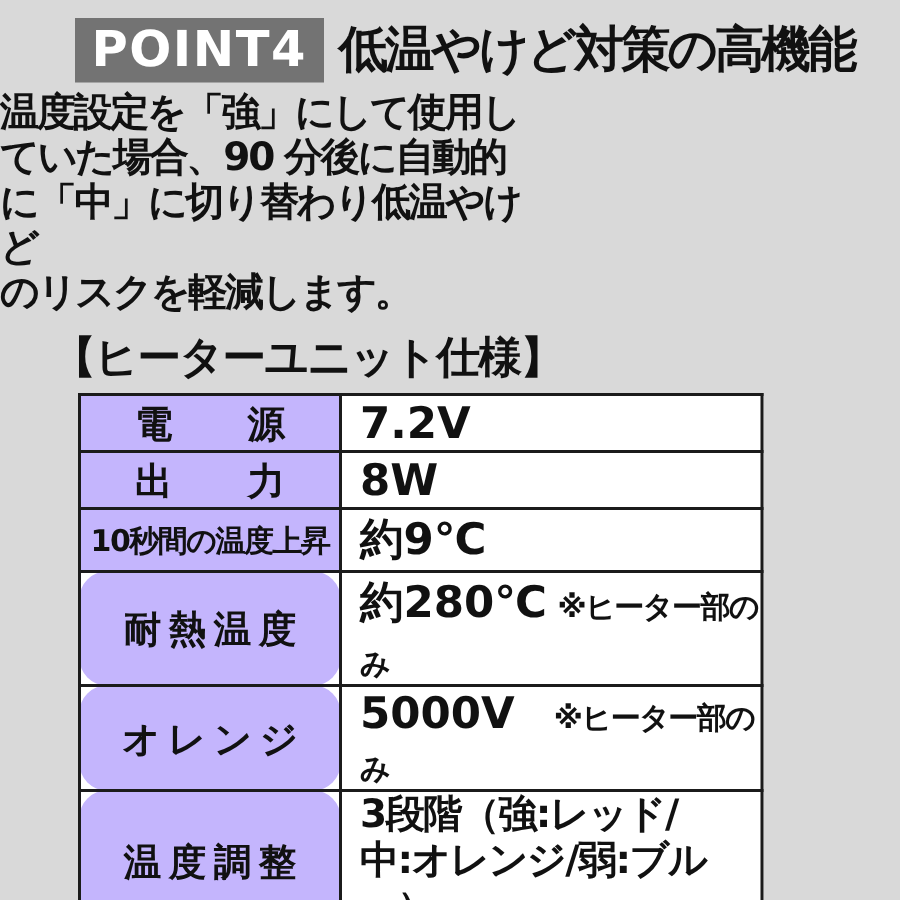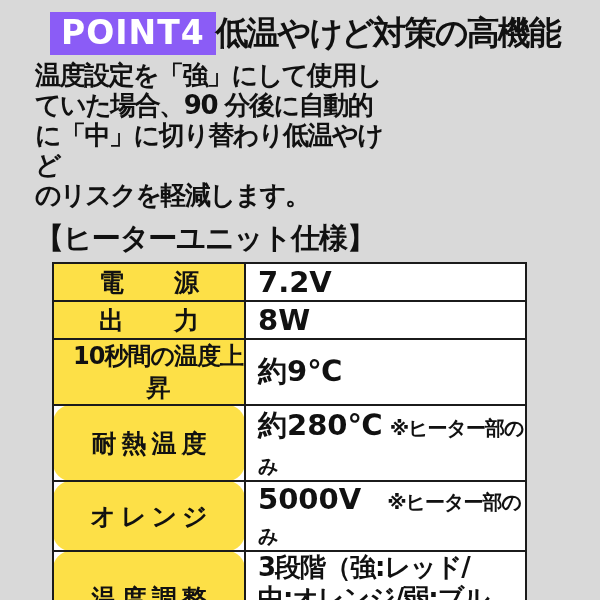--- a/index.html
+++ b/index.html
@@ -11,38 +11,38 @@
     overflow: hidden;
     position: relative;
   }
 
   
   .header-row {
     display: flex; align-items: center;
     margin: 11px 0 4px 50px;
   }
   .point-badge {
-    background: #8b5cf6;
+    background: #737373;
     color: #ffffff;
     font-size: 33px;
     font-weight: bold;
     letter-spacing: 1px;
     padding: 4px 11px 6px 11px;
     line-height: 1;
   }
   .page-title {
     font-size: 33px;
     font-weight: bold;
     letter-spacing: -2px;
-    margin-left: 0;
+    margin-left: 10px;
     white-space: nowrap;
   }
 
   
-  .intro-row { display: flex; margin-left: 35px; }
+  .intro-row { display: flex; }
   .intro-text {
     width: 360px;
     font-size: 26px;
     font-weight: bold;
     line-height: 30px;
     letter-spacing: -1.5px;
     white-space: pre-line;
   }
   .burn-icon-wrap { margin-left: 6px; margin-top: 1px; width: 110px; height: 110px; }
 
@@ -60,29 +60,29 @@
     table-layout: fixed;
   }
   .spec-table td {
     border: 2px solid #1b1b1b;
     padding: 0;
   }
   .spec-table tr { height: 38px; }
   .spec-table tr.tall-row { height: 68px; }
   td.cell-label {
     width: 172px;
-    background: #fde047;
+    background: #c4b5fd;
     text-align: center;
     font-weight: bold;
     font-size: 25px;
     letter-spacing: 0;
     margin-left: 40px;
   }
   td.cell-label.spaced { letter-spacing: 5px; text-indent: 5px; border-radius: 18px; }
-  td.cell-label.small  { font-size: 24px; letter-spacing: -1px; padding-left: 18px; }
+  td.cell-label.small  { font-size: 20px; letter-spacing: -1px; }
   td.cell-value {
     width: 267px;
     padding-left: 12px;
     font-weight: bold;
     font-size: 29px;
     letter-spacing: 0;
     vertical-align: middle;
   }
   td.cell-value .note {
     font-size: 20px;

